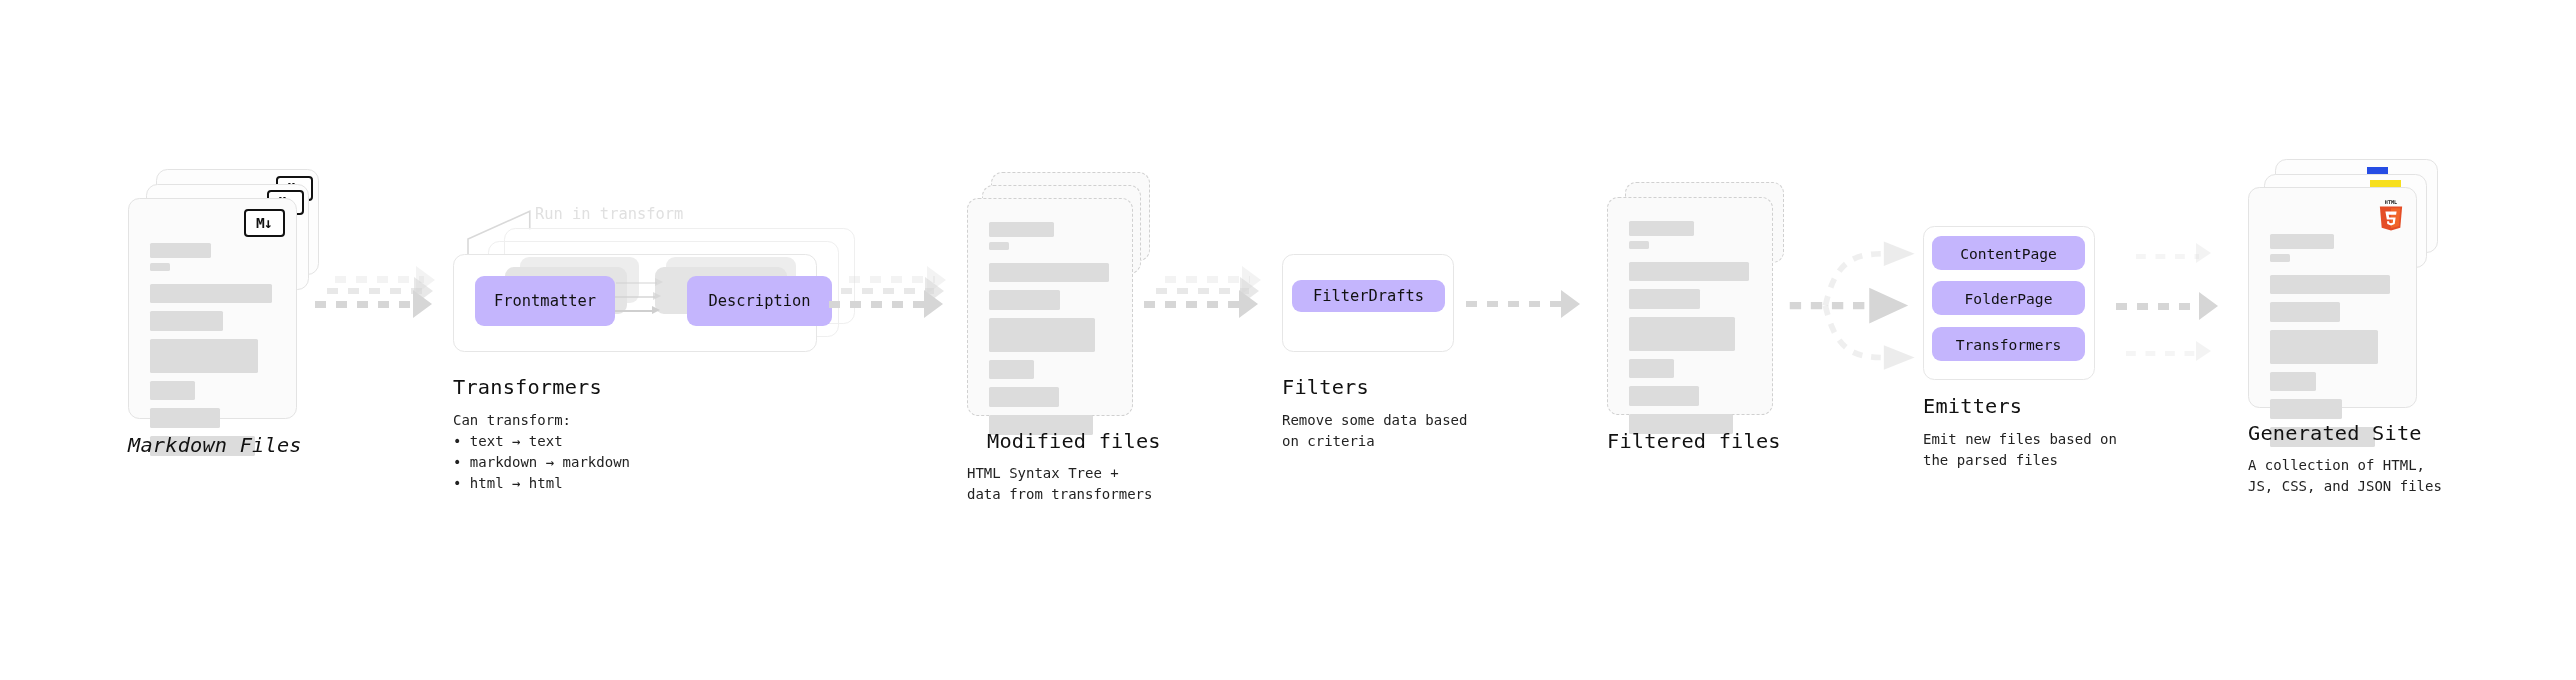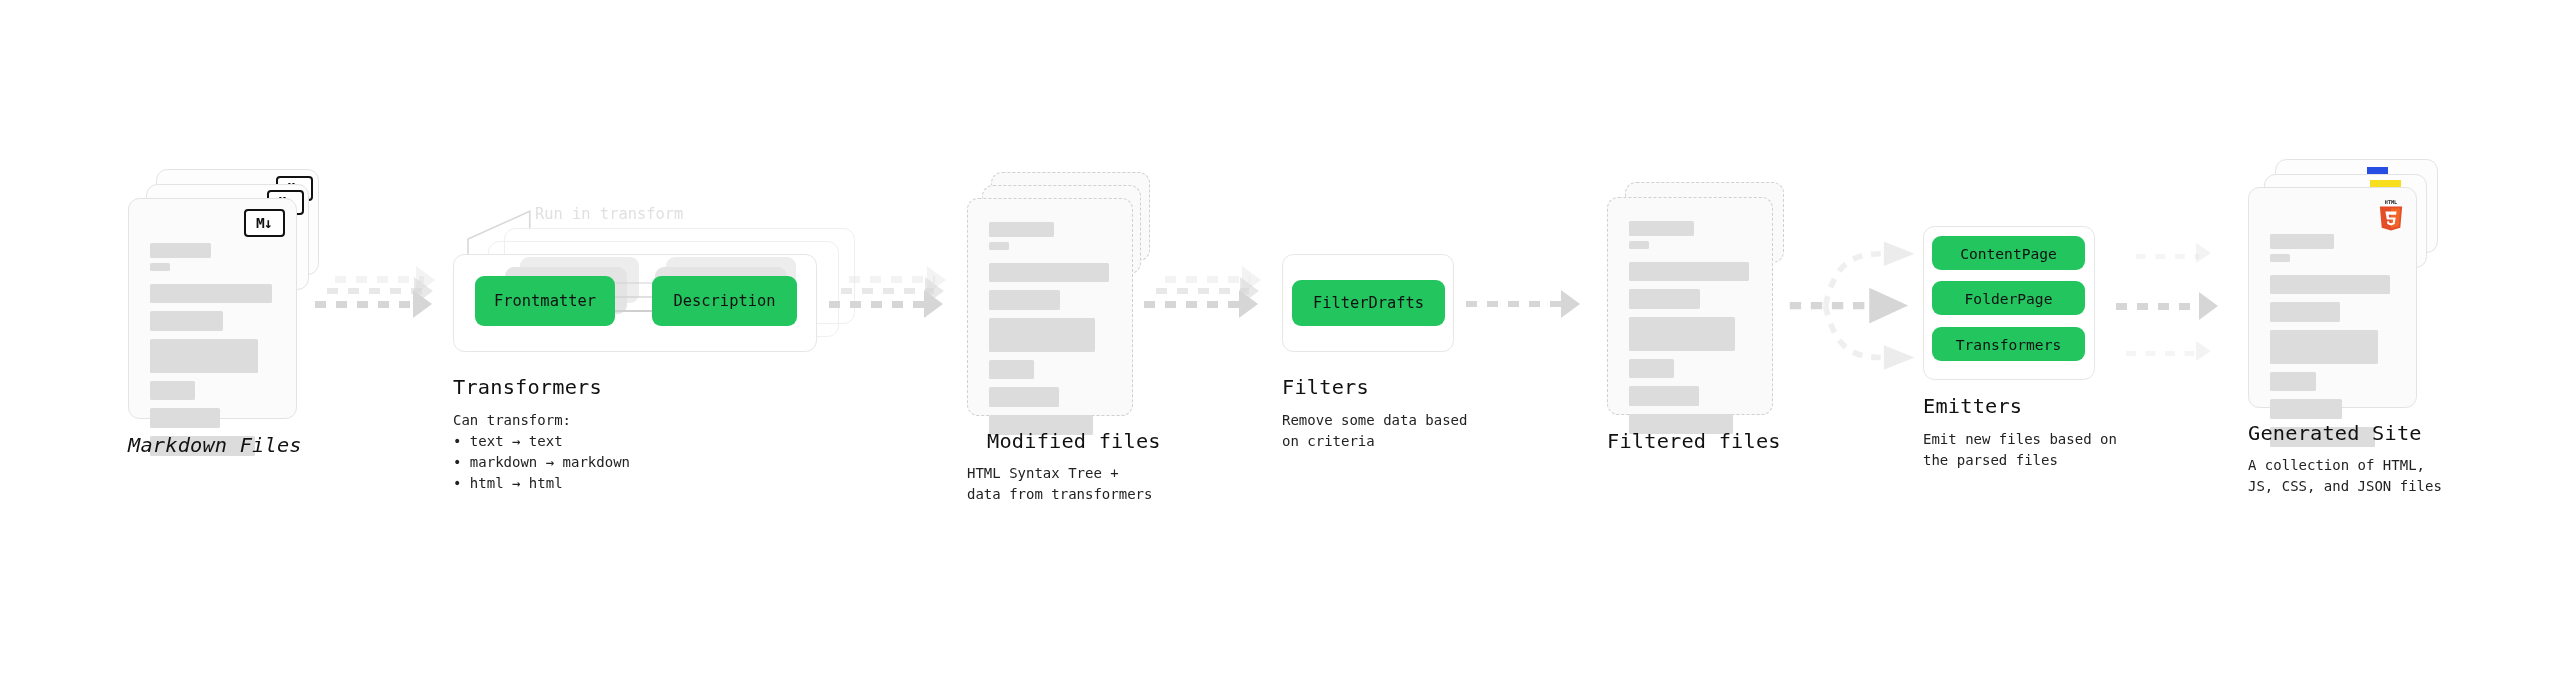--- a/index.html
+++ b/index.html
@@ -32,21 +32,21 @@
     white-space:pre-line;
   }
 
   
   .panel{
     position:absolute;box-sizing:border-box;border:1.6px solid #e6e6e6;
     border-radius:11.4px;background:#fff;
   }
   .panel.ghost2{border-color:#efefef;background:transparent;}
   .pill{
-    position:absolute;box-sizing:border-box;background:#22c55e;
+    position:absolute;box-sizing:border-box;background:#c4b5fd;
     border-radius:9px;color:#111;font-size:15.4px;
     display:flex;align-items:center;justify-content:center;white-space:nowrap;
   }
   .pill.fade1{background:#e4e4e4;color:transparent;}
   .pill.fade2{background:#ededed;color:transparent;}
 
   
   .conn{position:absolute;}
   .dashline{
     position:absolute;height:6.5px;
@@ -144,21 +144,21 @@
     <div>
       <div class="sarrow" style="left:616px;top:282px;width:41px;opacity:.45;"></div>
       <div class="sarrowhead" style="left:655px;top:278px;opacity:.45;"></div>
       <div class="sarrow" style="left:613px;top:296px;width:42px;opacity:.65;"></div>
       <div class="sarrowhead" style="left:653px;top:292px;opacity:.65;"></div>
       <div class="sarrow" style="left:608px;top:310px;width:46px;"></div>
       <div class="sarrowhead" style="left:652px;top:306px;"></div>
     </div>
 
     <div class="pill" style="left:475px;top:276px;width:140px;height:50px;">Frontmatter</div>
-    <div class="pill" style="left:652px;top:276px;width:145px;height:50px;">Description</div>
+    <div class="pill" style="left:687px;top:276px;width:145px;height:50px;">Description</div>
 
     <div class="caption" style="left:453px;top:375px;">Transformers</div>
     <div class="subcap" style="left:453px;top:410px;">Can transform:
  • text → text
  • markdown → markdown
  • html → html</div>
   </div>
 
   <div class="conn" style="left:826px;top:273px;width:138px;height:57px;">
     <div class="dim2">
@@ -205,21 +205,21 @@
       <div class="arrowhead" style="left:99px;top:4.1px;"></div>
     </div>
     <div>
       <div class="dashline" style="left:3.3px;top:28px;width:102px;"></div>
       <div class="arrowhead" style="left:98px;top:17px;"></div>
     </div>
   </div>
 
   <div>
     <div class="panel" style="left:1282px;top:254px;width:172px;height:98px;"></div>
-    <div class="pill" style="left:1292px;top:280px;width:153px;height:46px;">FilterDrafts</div>
+    <div class="pill" style="left:1292px;top:280px;width:153px;height:32px;">FilterDrafts</div>
     <div class="caption" style="left:1282px;top:375px;">Filters</div>
     <div class="subcap" style="left:1282px;top:410px;">Remove some data based
 on criteria</div>
   </div>
 
   <div class="conn" style="left:1463px;top:286px;width:138px;height:32.5px;">
     <div>
       <div class="dashline" style="left:3.3px;top:14.6px;width:102px;"></div>
       <div class="arrowhead" style="left:98px;top:4.1px;"></div>
     </div>

